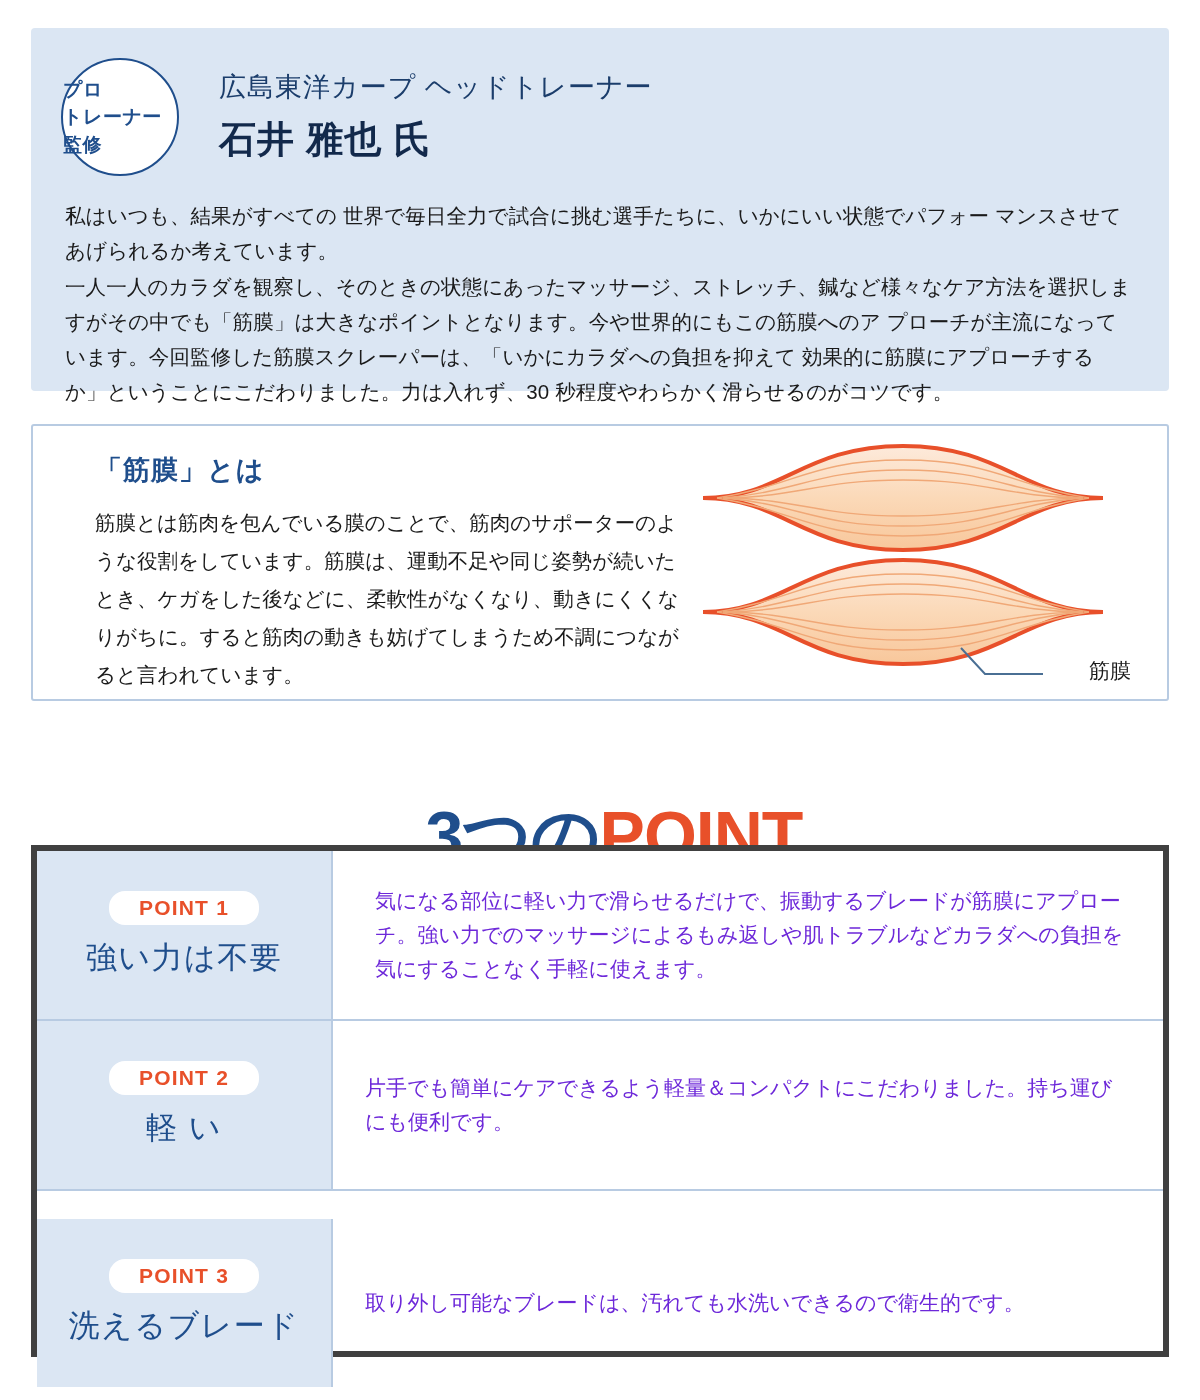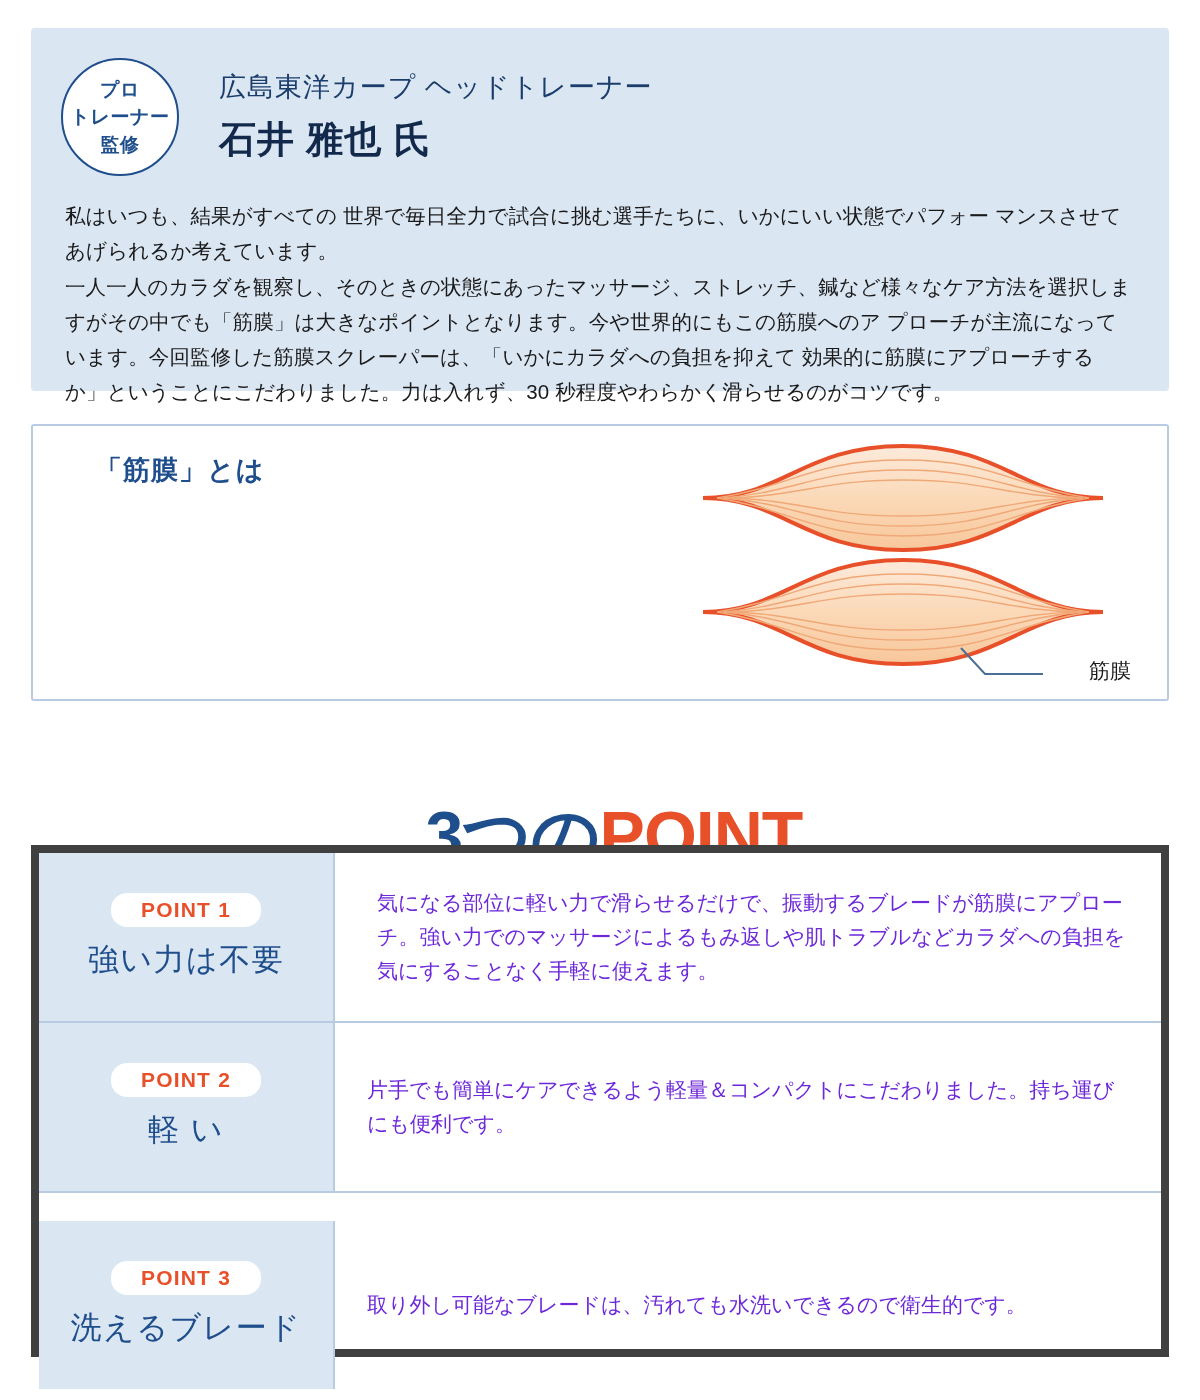--- a/index.html
+++ b/index.html
@@ -32,21 +32,20 @@
     padding: 30px 0 0 30px;
   }
   .pro-badge {
     width: 118px;
     height: 118px;
     border-radius: 50%;
     border: 2px solid #1f4e8c;
     background: #ffffff;
     display: flex;
     flex-direction: column;
-    align-items: center;
     justify-content: center;
     color: #1f4e8c;
     font-weight: bold;
     font-size: 19px;
     line-height: 1.45;
     letter-spacing: 0.5px;
     flex: none;
   }
   .sup-names {
     margin-left: 40px;
@@ -129,21 +128,21 @@
   .points-heading .blue { color: #1f4e8c; }
   .points-heading .orange { color: #e8502a; }
 
   
   .points-table {
     position: absolute;
     left: 31px;
     top: 845px;
     width: 1138px;
     height: 512px;
-    border: 8px solid #404040;
+    border: 6px solid #404040;
     background: #ffffff;
   }
   .point-row {
     display: flex;
     height: 170px;
     border-bottom: 2px solid #b8cbe2;
   }
   .point-row:last-child { border-bottom: none; height: 168px; margin-top: 28px; }
   .point-left {
     width: 296px;
@@ -201,20 +200,21 @@
   </div>
   <div class="sup-body">
     <p style="white-space: pre-line;">私はいつも、結果がすべての 世界で毎日全力で試合に挑む選手たちに、いかにいい状態でパフォー マンスさせてあげられるか考えています。
 一人一人のカラダを観察し、そのときの状態にあったマッサージ、ストレッチ、鍼など様々なケア方法を選択しますがその中でも「筋膜」は大きなポイントとなります。今や世界的にもこの筋膜へのア プローチが主流になっています。今回監修した筋膜スクレーパーは、「いかにカラダへの負担を抑えて 効果的に筋膜にアプローチするか」ということにこだわりました。力は入れず、30 秒程度やわらかく滑らせるのがコツです。</p>
   </div>
 </section>
 
 <section class="fascia">
   <div class="fascia-text">
     <div class="fascia-title">「筋膜」とは</div>
+    <div class="fascia-desc">筋膜とは筋肉を包んでいる膜のことで、筋肉のサポーターのような役割をしています。筋膜は、運動不足や同じ姿勢が続いたとき、ケガをした後などに、柔軟性がなくなり、動きにくくなりがちに。すると筋肉の動きも妨げてしまうため不調につながると言われています。</div>
   </div>
   <div class="fascia-art">
     <svg width="420" height="250" viewBox="0 0 420 250">
       <defs>
         <linearGradient id="mg" x1="0" y1="0" x2="0" y2="1">
           <stop offset="0%" stop-color="#fdeadb"></stop>
           <stop offset="50%" stop-color="#fbd9b8"></stop>
           <stop offset="100%" stop-color="#f8c79b"></stop>
         </linearGradient>
       </defs>

